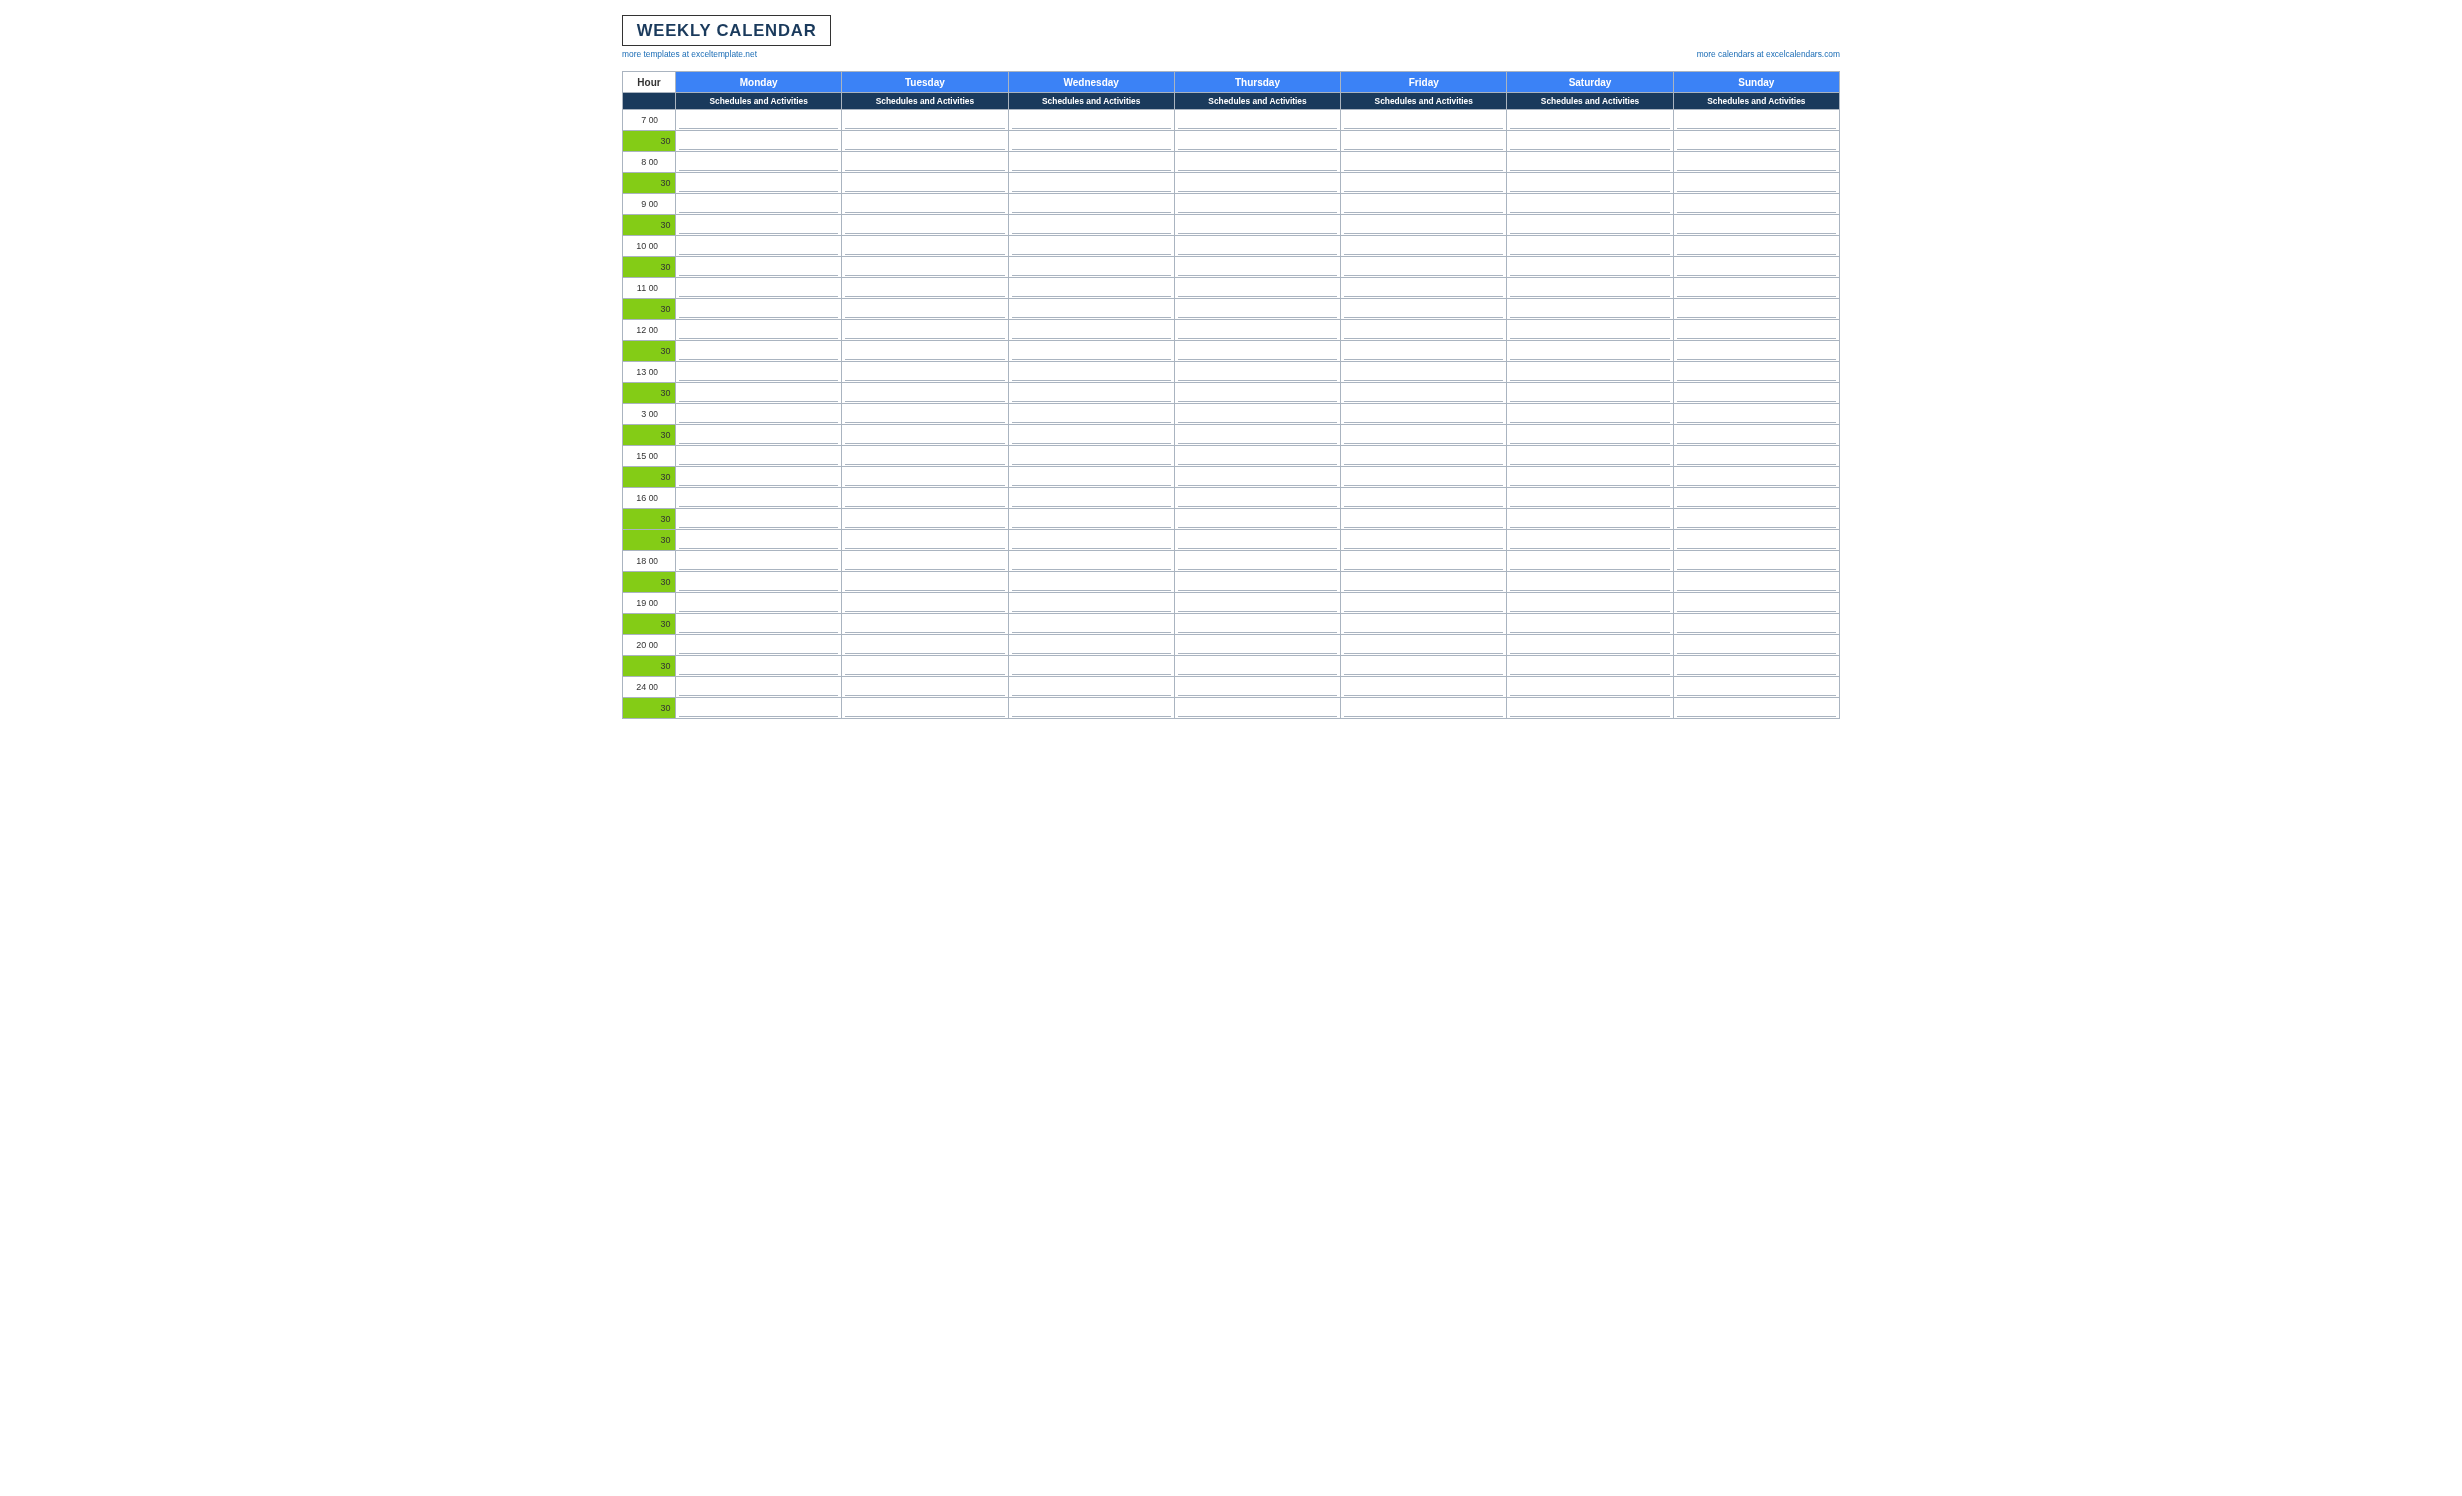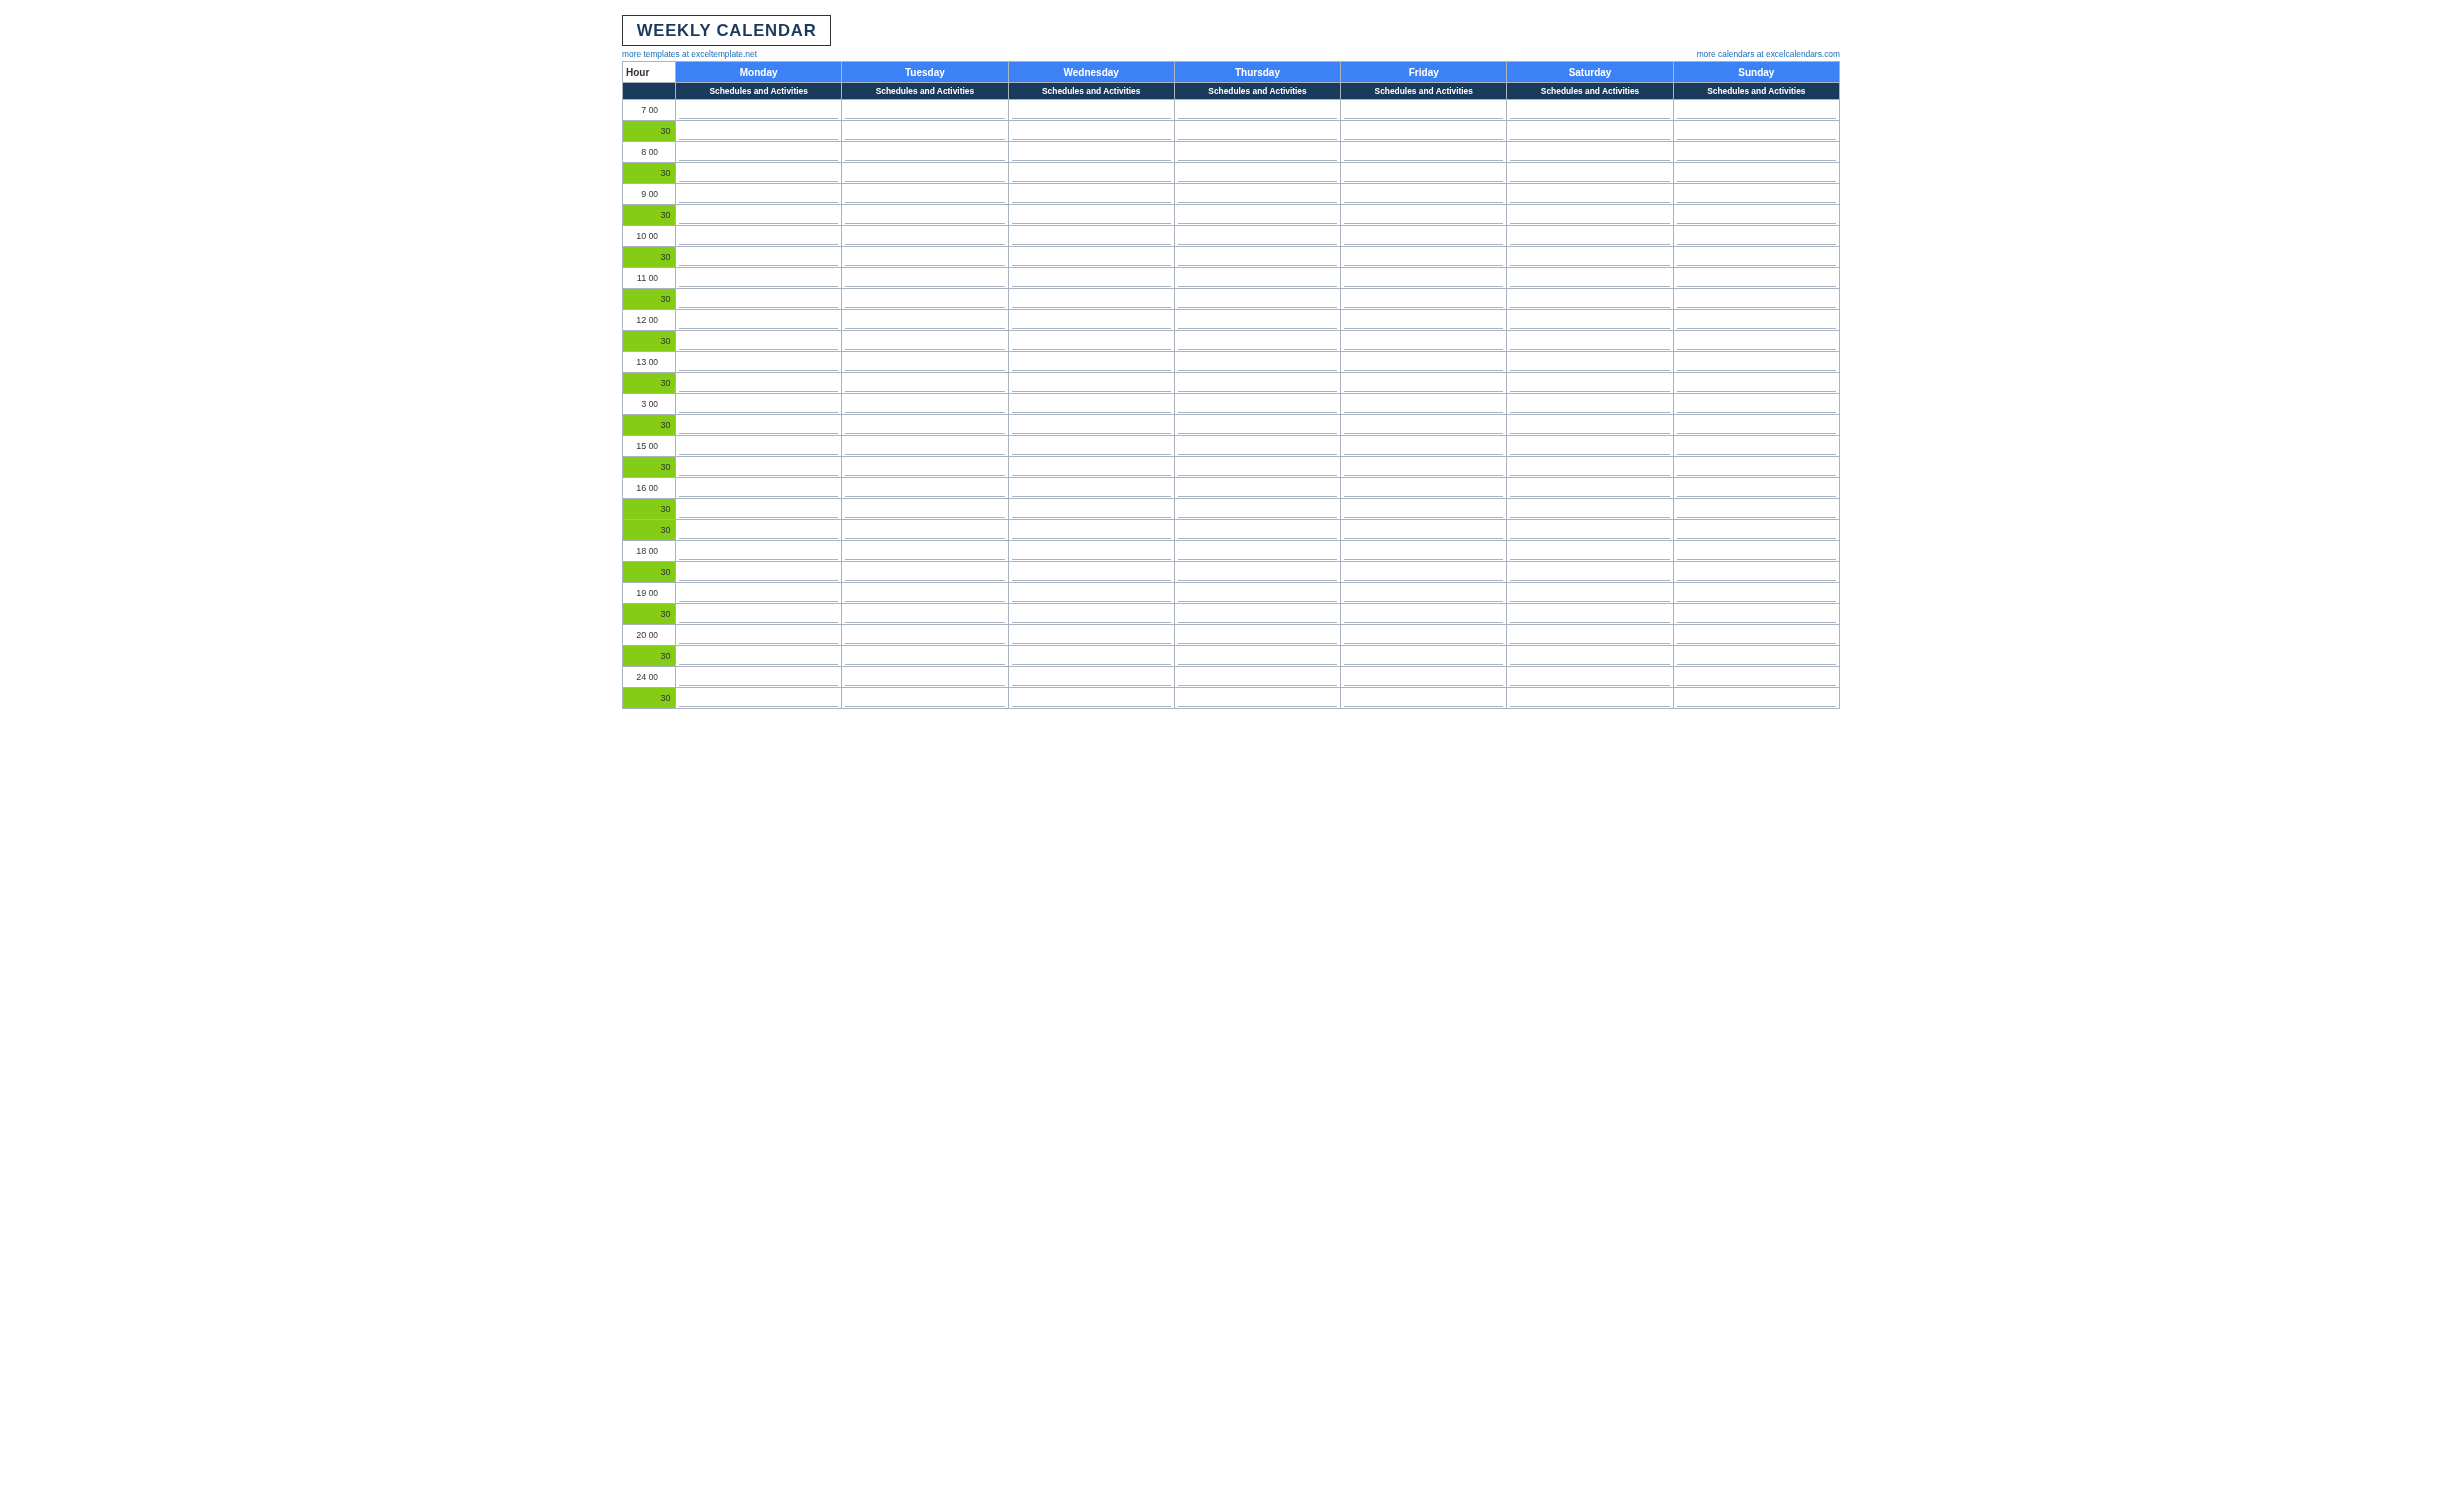--- a/index.html
+++ b/index.html
@@ -37,21 +37,21 @@
       font-weight: 900;
       color: #1a3a5c;
       letter-spacing: 0.8px;
     }
 
     .links-row {
       display: flex;
       justify-content: space-between;
       font-size: 8.4px;
       color: #1a6cb5;
-      margin-bottom: 2px;
+      margin-bottom: 12px;
     }
 
     .links-row a {
       color: #1a6cb5;
       text-decoration: none;
       font-size: 8.4px;
     }
 
     .calendar-table {
       width: 100%;
@@ -71,21 +71,21 @@
       font-weight: bold;
       text-align: center;
       padding: 4.6px 3px;
     }
 
     .header-row-day th.hour-header {
       background: #fff;
       color: #333;
       font-weight: bold;
       font-size: 10px;
-      text-align: left;
+      text-align: center;
       border-radius: 10px;
     }
 
     .subheader-row td {
       background: #1a3a5c;
       color: #fff;
       font-size: 8.4px;
       font-weight: bold;
       text-align: center;
       padding: 3px 1.5px;

